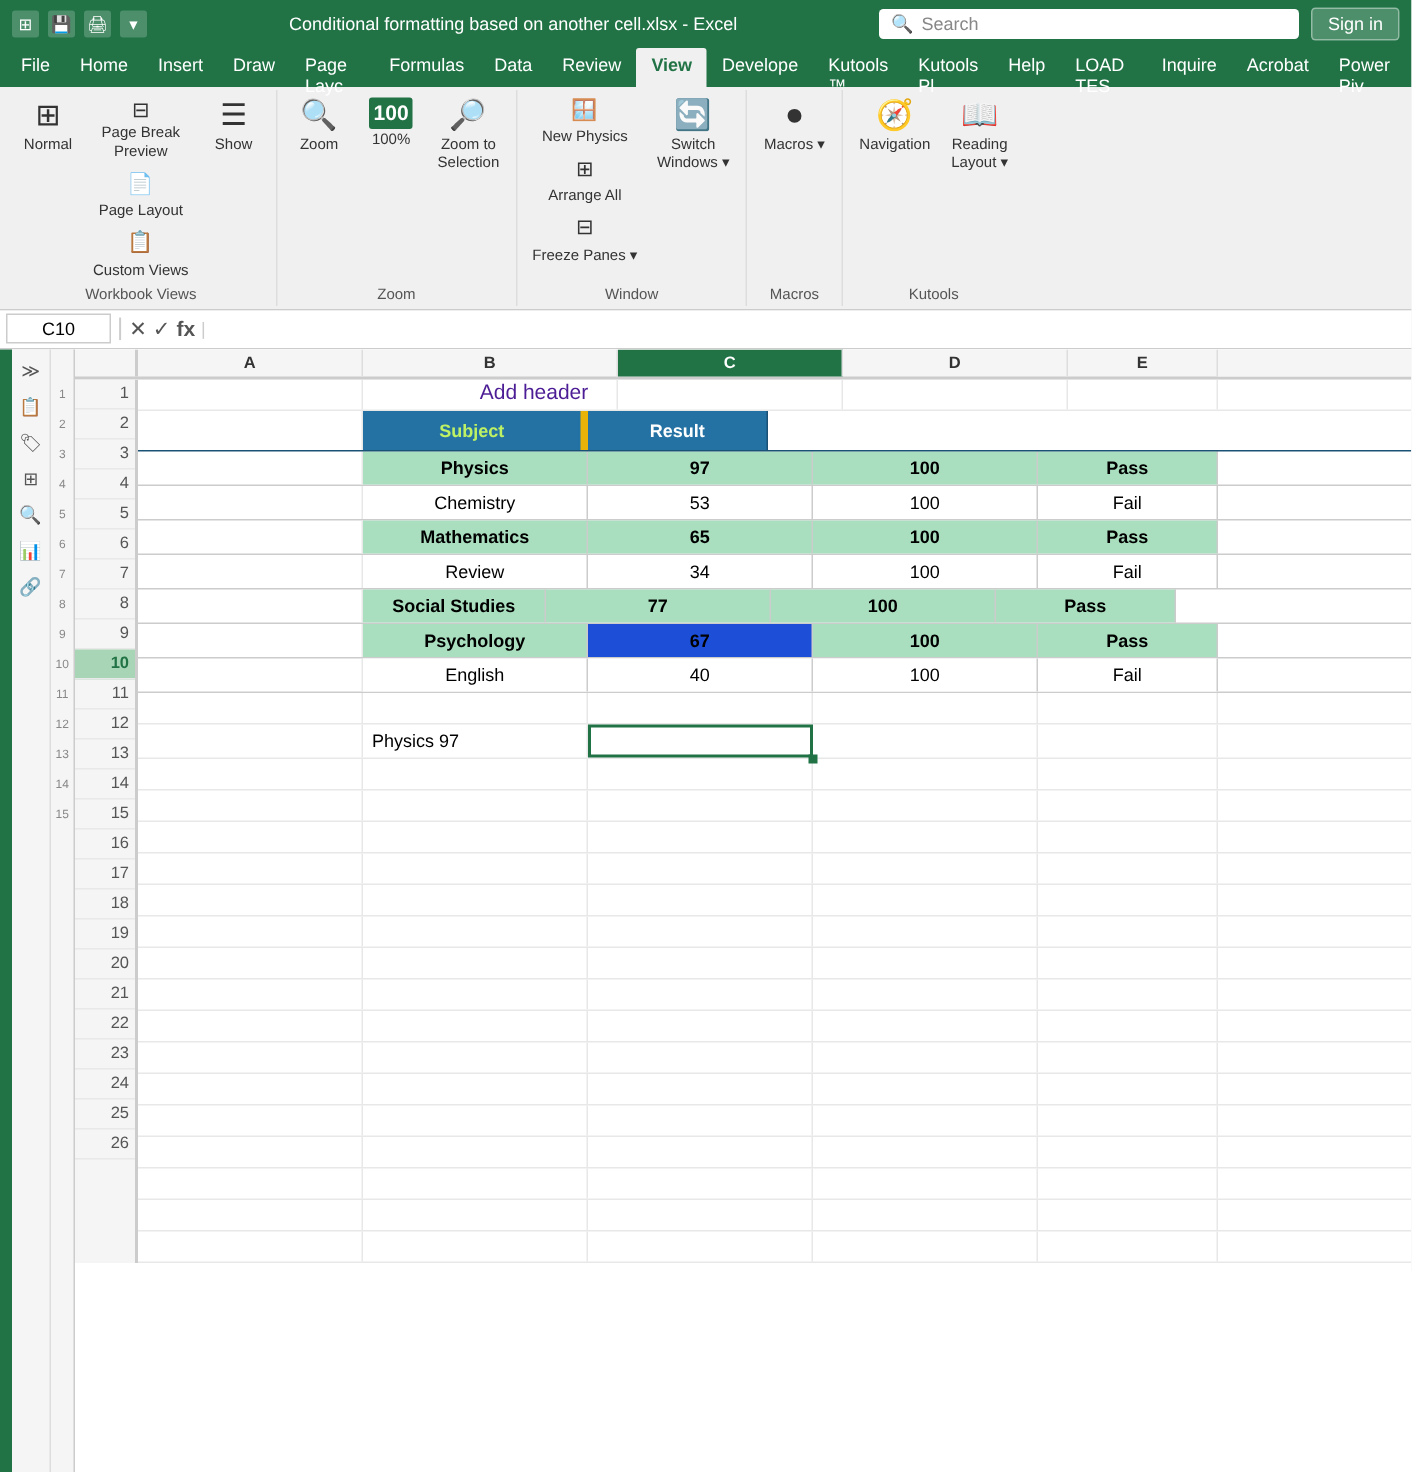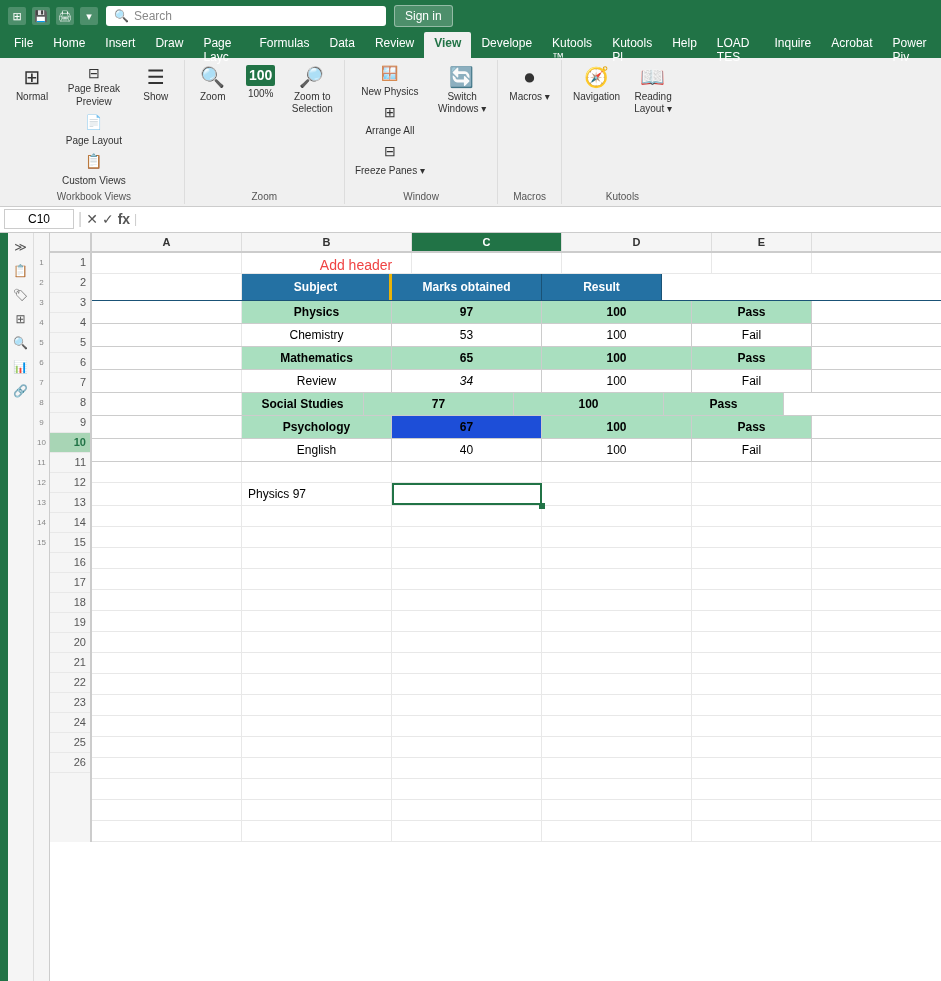--- a/index.html
+++ b/index.html
@@ -193,20 +193,21 @@
 </head>
 <body>
 
 <div class="title-bar">
   <div class="title-bar-icons">
     <div class="title-bar-icon">⊞</div>
     <div class="title-bar-icon">💾</div>
     <div class="title-bar-icon">🖨</div>
     <div class="title-bar-icon">▾</div>
   </div>
+  <div class="title-bar-title">Conditional formatting based on another cell.xlsx - Excel</div>
   <div class="search-bar">
     <span>🔍</span>
     <span style="color:#888;">Search</span>
   </div>
   <button class="sign-in-btn">Sign in</button>
 </div>
 
 <div class="ribbon-tabs">
   <div class="ribbon-tab">File</div>
   <div class="ribbon-tab">Home</div>
@@ -428,28 +429,27 @@
 
         <div style="display:flex;border-bottom:1px solid #e8e8e8;">
           <div style="width:150px;height:20px;border-right:1px solid #e8e8e8;"></div>
           <div style="width:170px;height:20px;border-right:1px solid #e8e8e8;"></div>
           <div style="width:150px;height:20px;border-right:1px solid #e8e8e8;display:flex;align-items:center;justify-content:center;"></div>
           <div style="width:150px;height:20px;border-right:1px solid #e8e8e8;"></div>
           <div style="width:100px;height:20px;border-right:1px solid #e8e8e8;"></div>
           <div style="flex:1;height:20px;"></div>
         </div>
 
-        <div style="position:absolute;top:0;left:0;width:528px;height:20px;display:flex;align-items:flex-end;justify-content:center;color:#ef4444;font-size:14px;pointer-events:none;">
+        <div style="position:absolute;top:0;left:0;width:528px;height:20px;display:flex;align-items:flex-start;justify-content:center;color:#4c1d95;font-size:14px;pointer-events:none;">
           <span>Add header</span>
         </div>
 
         <div style="display:flex;border-bottom:1px solid #1A5276;position:relative;">
           <div style="width:150px;height:26px;border-right:1px solid #e8e8e8;"></div>
-          <div style="width:150px;height:26px;background:#2471A3;color:#ffffff;font-weight:bold;font-size:12px;display:flex;align-items:center;justify-content:center;border-right:3px solid #eab308;">Subject</div>
-          <div style="width:150px;height:26px;background:#2471A3;color:white;font-weight:bold;font-size:12px;display:flex;align-items:center;justify-content:center;border-right:1px solid #1A5276;">Marks obtained</div>
+          <div style="width:150px;height:26px;background:#2471A3;color:#bef264;font-weight:bold;font-size:12px;display:flex;align-items:center;justify-content:center;border-right:5px solid #eab308;">Subject</div>
           <div style="width:120px;height:26px;background:#2471A3;color:white;font-weight:bold;font-size:12px;display:flex;align-items:center;justify-content:center;border-right:1px solid #1A5276;">Result</div>
         </div>
 
         <div style="display:flex;border-bottom:1px solid #ccc;">
           <div style="width:150px;height:22px;border-right:1px solid #e8e8e8;"></div>
           <div style="width:150px;height:22px;background:#A9DFBF;font-weight:bold;font-size:12px;display:flex;align-items:center;justify-content:center;border-right:1px solid #ccc;">Physics</div>
           <div style="width:150px;height:22px;background:#A9DFBF;font-weight:bold;font-size:12px;display:flex;align-items:center;justify-content:center;border-right:1px solid #ccc;">97</div>
           <div style="width:150px;height:22px;background:#A9DFBF;font-weight:bold;font-size:12px;display:flex;align-items:center;justify-content:center;border-right:1px solid #ccc;">100</div>
           <div style="width:120px;height:22px;background:#A9DFBF;font-weight:bold;font-size:12px;display:flex;align-items:center;justify-content:center;border-right:1px solid #ccc;">Pass</div>
         </div>
@@ -466,21 +466,21 @@
           <div style="width:150px;height:22px;border-right:1px solid #e8e8e8;"></div>
           <div style="width:150px;height:22px;background:#A9DFBF;font-weight:bold;font-size:12px;display:flex;align-items:center;justify-content:center;border-right:1px solid #ccc;">Mathematics</div>
           <div style="width:150px;height:22px;background:#A9DFBF;font-weight:bold;font-size:12px;display:flex;align-items:center;justify-content:center;border-right:1px solid #ccc;">65</div>
           <div style="width:150px;height:22px;background:#A9DFBF;font-weight:bold;font-size:12px;display:flex;align-items:center;justify-content:center;border-right:1px solid #ccc;">100</div>
           <div style="width:120px;height:22px;background:#A9DFBF;font-weight:bold;font-size:12px;display:flex;align-items:center;justify-content:center;border-right:1px solid #ccc;">Pass</div>
         </div>
 
         <div style="display:flex;border-bottom:1px solid #ccc;">
           <div style="width:150px;height:22px;border-right:1px solid #e8e8e8;"></div>
           <div style="width:150px;height:22px;font-size:12px;display:flex;align-items:center;justify-content:center;border-right:1px solid #ccc;background:white;">Review</div>
-          <div style="width:150px;height:22px;font-size:12px;display:flex;align-items:center;justify-content:center;border-right:1px solid #ccc;background:white;font-style:italic;">34</div>
+          <div style="width:150px;height:22px;font-size:12px;display:flex;align-items:center;justify-content:center;border-right:1px solid #ccc;background:white;">34</div>
           <div style="width:150px;height:22px;font-size:12px;display:flex;align-items:center;justify-content:center;border-right:1px solid #ccc;background:white;">100</div>
           <div style="width:120px;height:22px;font-size:12px;display:flex;align-items:center;justify-content:center;border-right:1px solid #ccc;background:white;">Fail</div>
         </div>
 
         <div style="display:flex;border-bottom:1px solid #ccc;">
           <div style="width:150px;height:22px;border-right:1px solid #e8e8e8;"></div>
           <div style="width:122px;height:22px;background:#A9DFBF;font-weight:bold;font-size:12px;display:flex;align-items:center;justify-content:center;border-right:1px solid #ccc;">Social Studies</div>
           <div style="width:150px;height:22px;background:#A9DFBF;font-weight:bold;font-size:12px;display:flex;align-items:center;justify-content:center;border-right:1px solid #ccc;">77</div>
           <div style="width:150px;height:22px;background:#A9DFBF;font-weight:bold;font-size:12px;display:flex;align-items:center;justify-content:center;border-right:1px solid #ccc;">100</div>
           <div style="width:120px;height:22px;background:#A9DFBF;font-weight:bold;font-size:12px;display:flex;align-items:center;justify-content:center;border-right:1px solid #ccc;">Pass</div>

